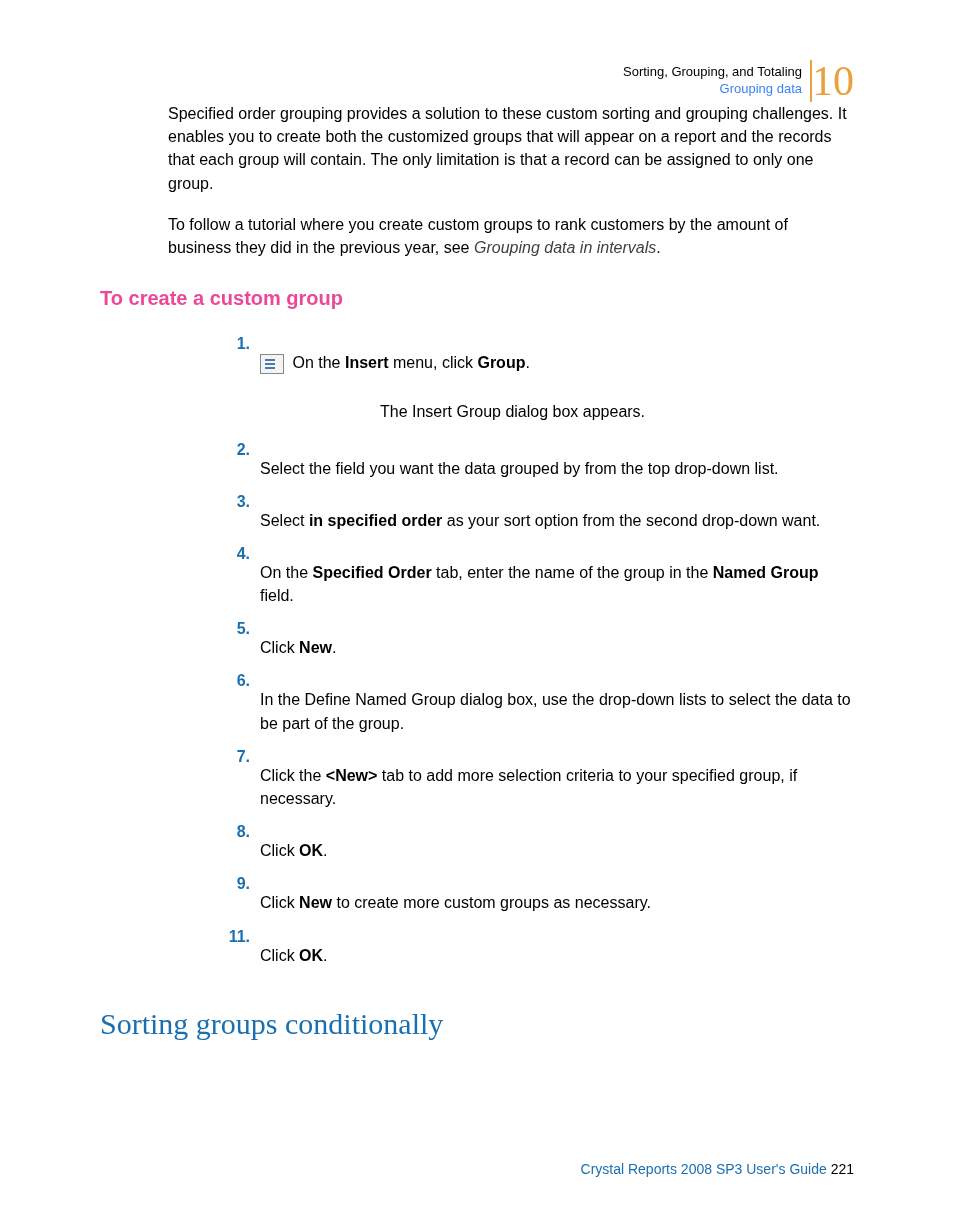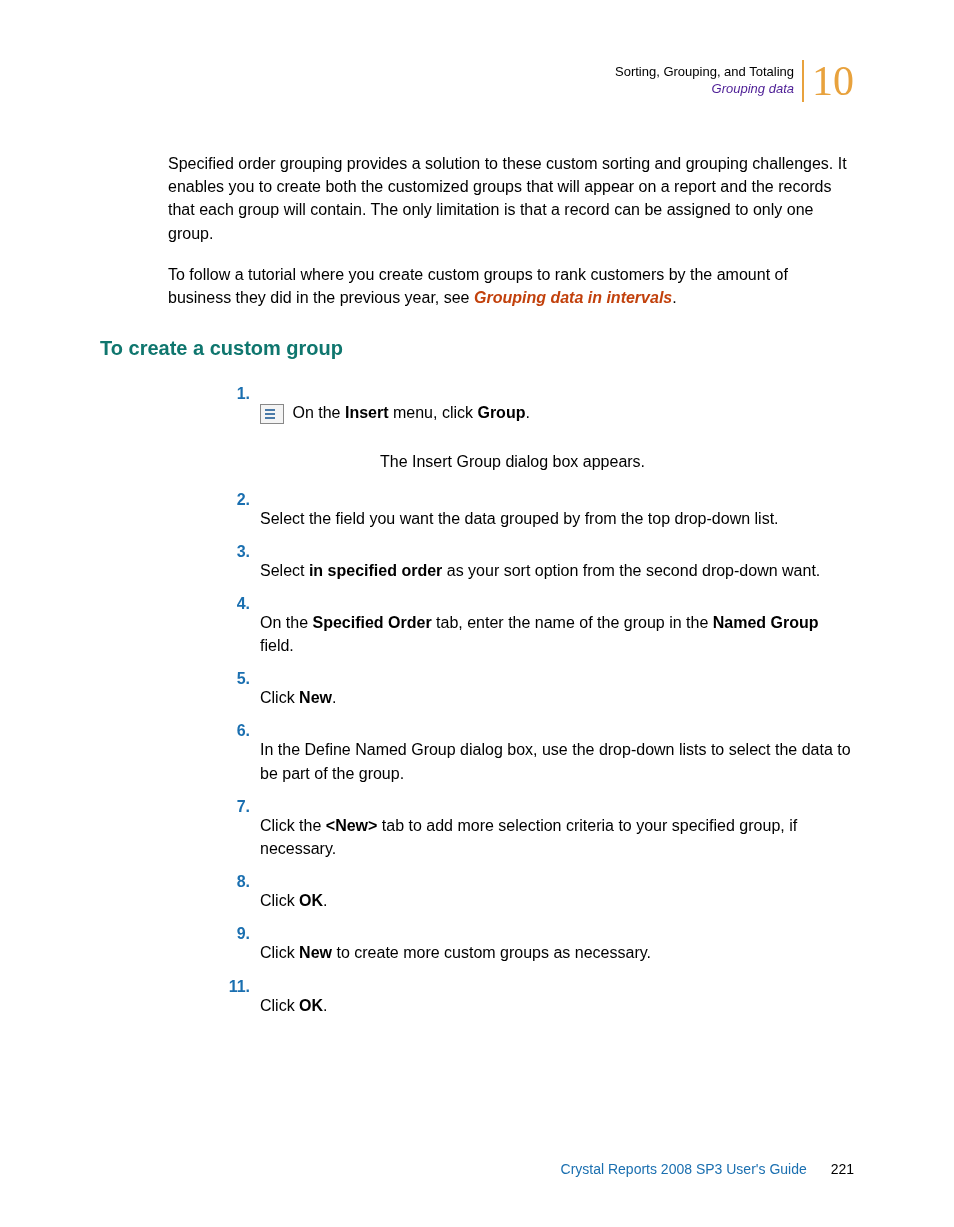--- a/index.html
+++ b/index.html
@@ -9,56 +9,52 @@
     background: #fff;
     font-family: Arial, Helvetica, sans-serif;
     color: #000;
     position: relative;
   }
   .page {
     padding: 60px 100px 40px 100px;
   }
   .header {
     text-align: right;
-    margin-bottom: 50px;
     display: flex;
     justify-content: flex-end;
     align-items: center;
   }
   .header-text {
     text-align: right;
     font-size: 13px;
     line-height: 1.3;
     margin-right: 8px;
   }
   .header-sub {
-    font-style: italic;
-    color: #4c1d95;
+    color: #3b82f6;
   }
   .chapter-num {
     font-family: Georgia, 'Times New Roman', serif;
     font-size: 42px;
     color: #e8a23d;
     border-left: 2px solid #e8a23d;
-    padding-left: 8px;
     line-height: 1;
   }
   .body-text {
     margin-left: 68px;
     font-size: 16px;
     line-height: 1.45;
     margin-bottom: 18px;
   }
   .link {
-    color: #c2410c;
+    color: #404040;
     font-style: italic;
-    font-weight: bold;
   }
   .h3 {
-    color: #0f766e;
+    color: #ec4899;
     font-family: Arial, Helvetica, sans-serif;
     font-weight: bold;
     font-size: 20px;
     margin: 28px 0 22px 0;
   }
   .h2 {
     color: #1a6fb0;
     font-family: Georgia, 'Times New Roman', serif;
     font-size: 30px;
     font-weight: normal;
@@ -111,21 +107,21 @@
     background: #4a7aa8;
     box-shadow: 0 4px 0 #4a7aa8, 0 8px 0 #4a7aa8;
   }
   .footer {
     position: absolute;
     bottom: 50px;
     right: 100px;
     font-size: 14px;
   }
   .footer-title { color: #1a6fb0; text-align: right; }
-  .footer-page { margin-left: 20px; }
+  .footer-page { }
 </style>
 </head>
 <body>
 
 <div class="page">
 
   <div class="header">
     <div class="header-text">
       <div>Sorting, Grouping, and Totaling</div>
       <div class="header-sub">Grouping data</div>
@@ -208,20 +204,21 @@
 
     <div class="li">
       <span class="li-num">11.</span>
       <span class="li-body">
         <span>Click </span><b>OK</b><span>.</span>
       </span>
     </div>
 
   </div>
 
+  <h2 class="h2">Sorting groups conditionally</h2>
 
 
 </div>
 
 <div class="footer">
   <span class="footer-title">Crystal Reports 2008 SP3 User's Guide</span>
   <span class="footer-page">221</span>
 </div>
 
 </body></html>

